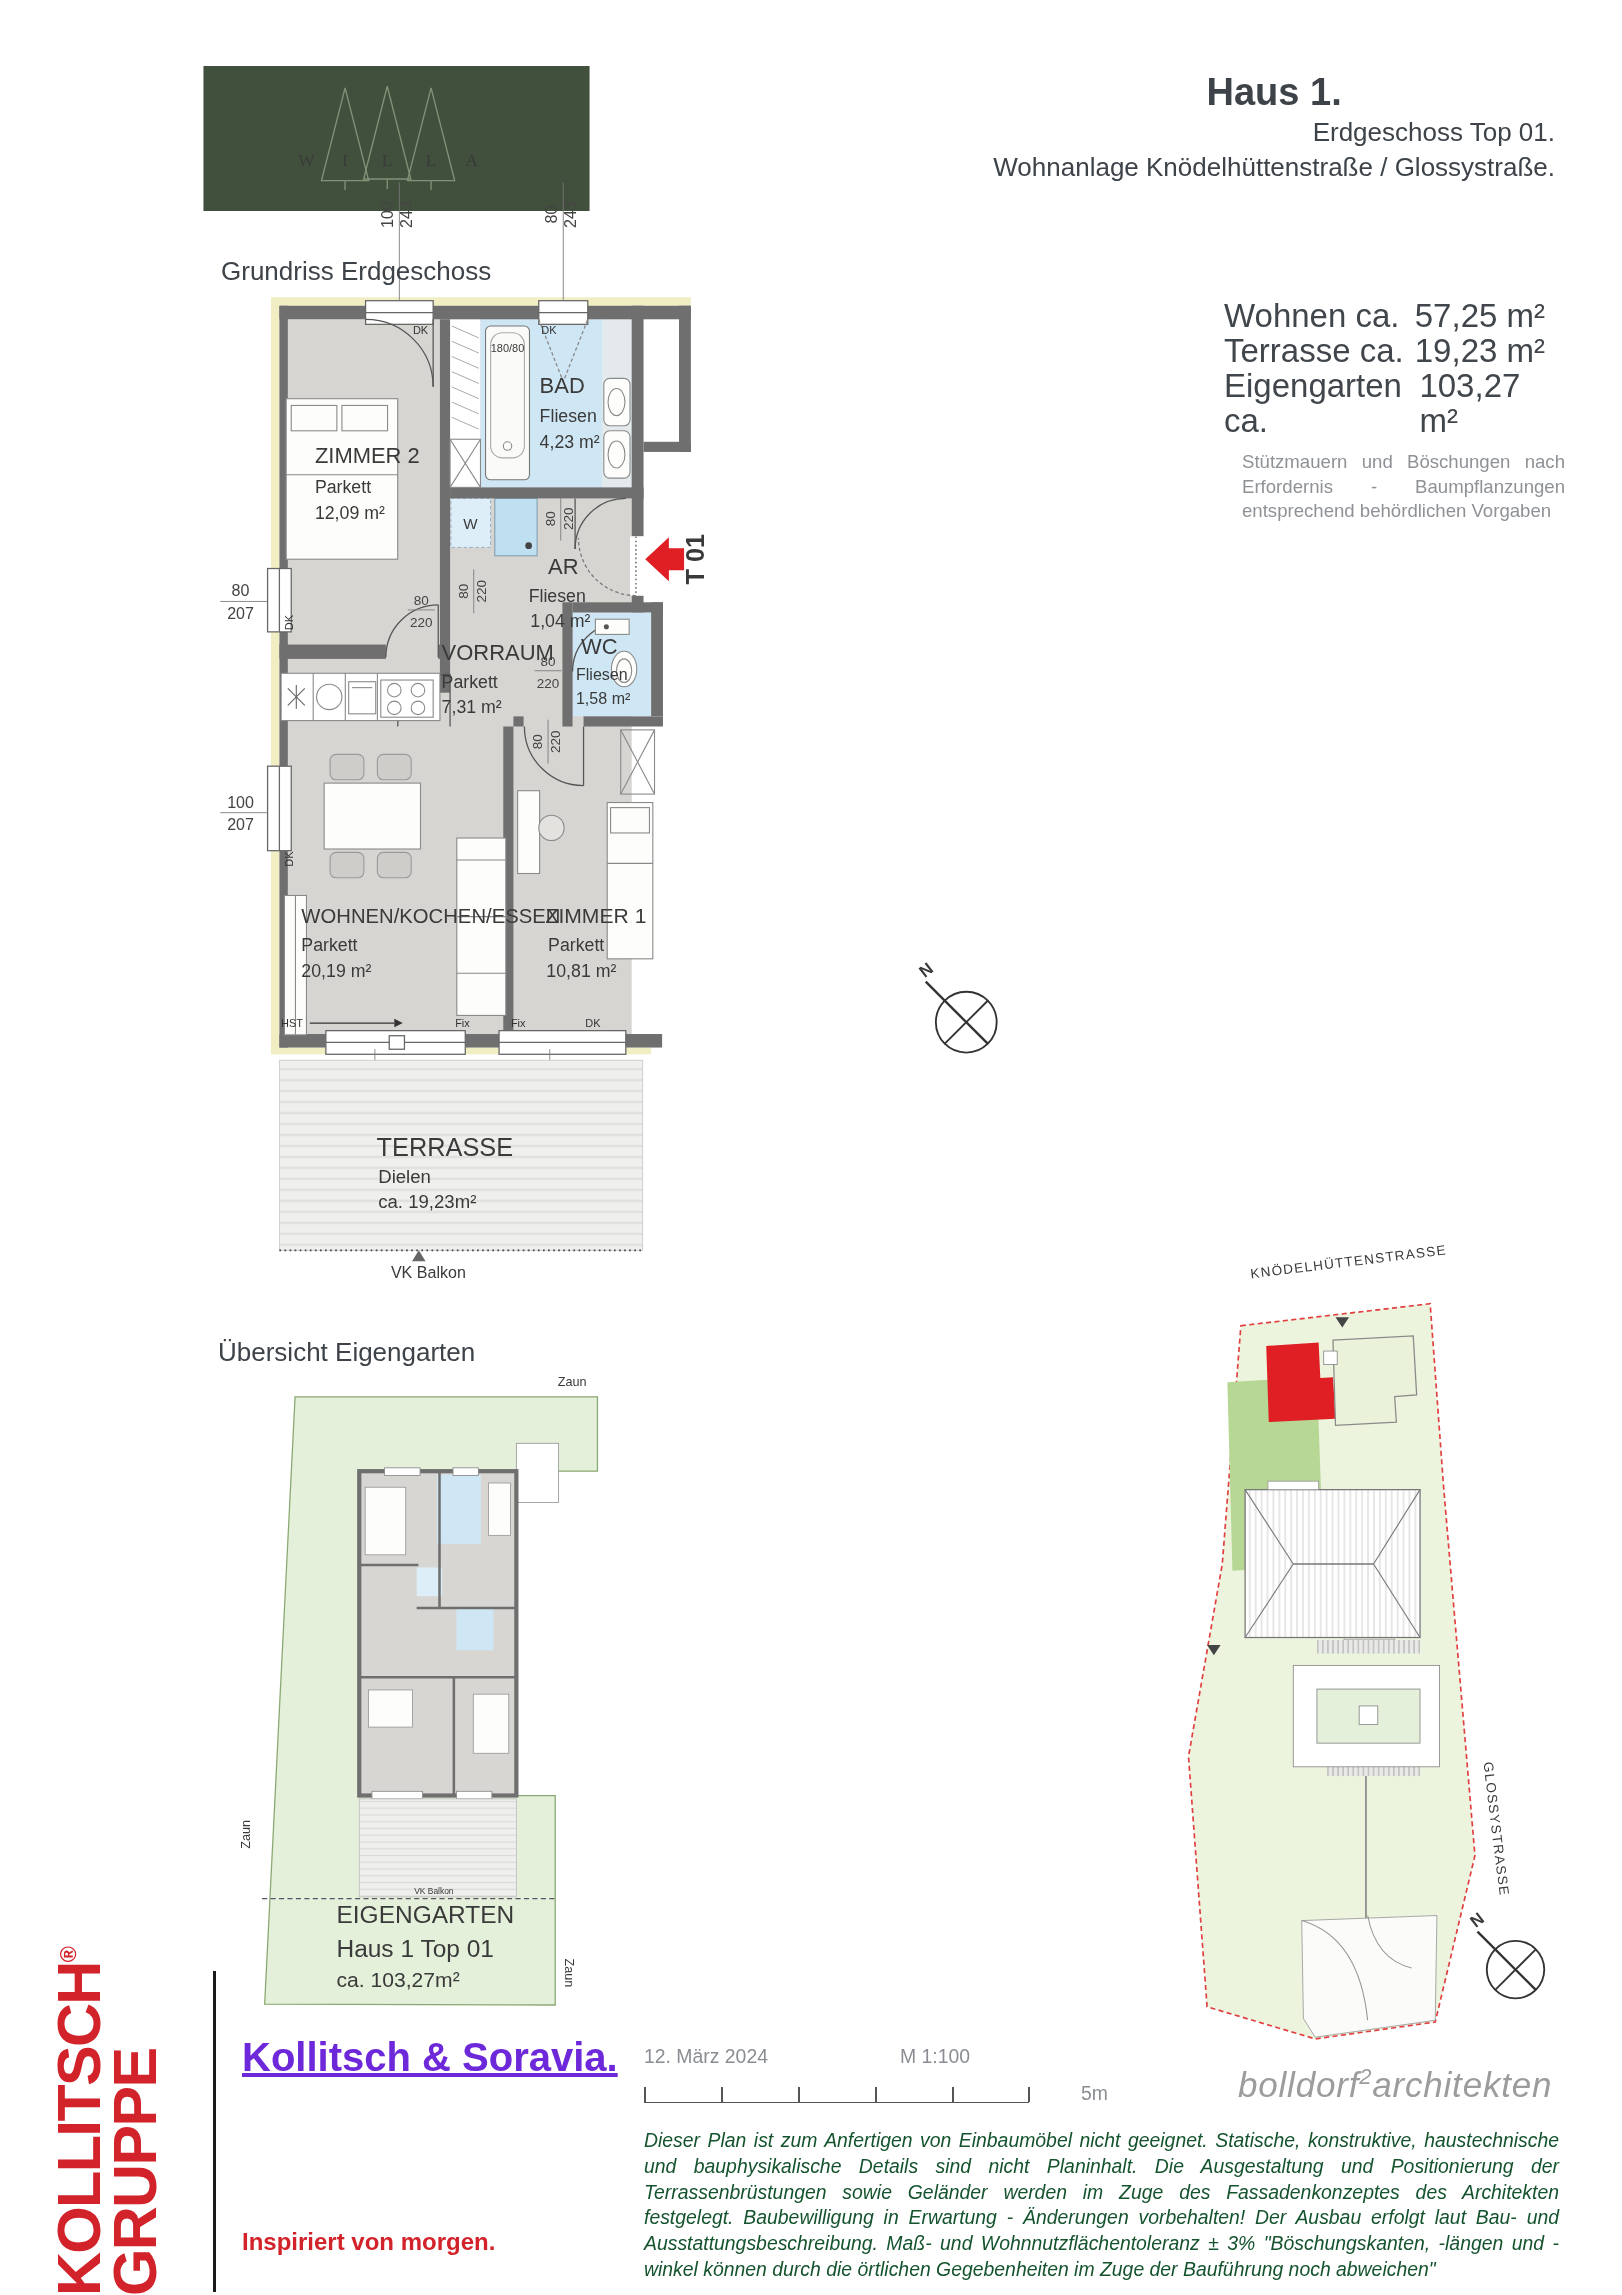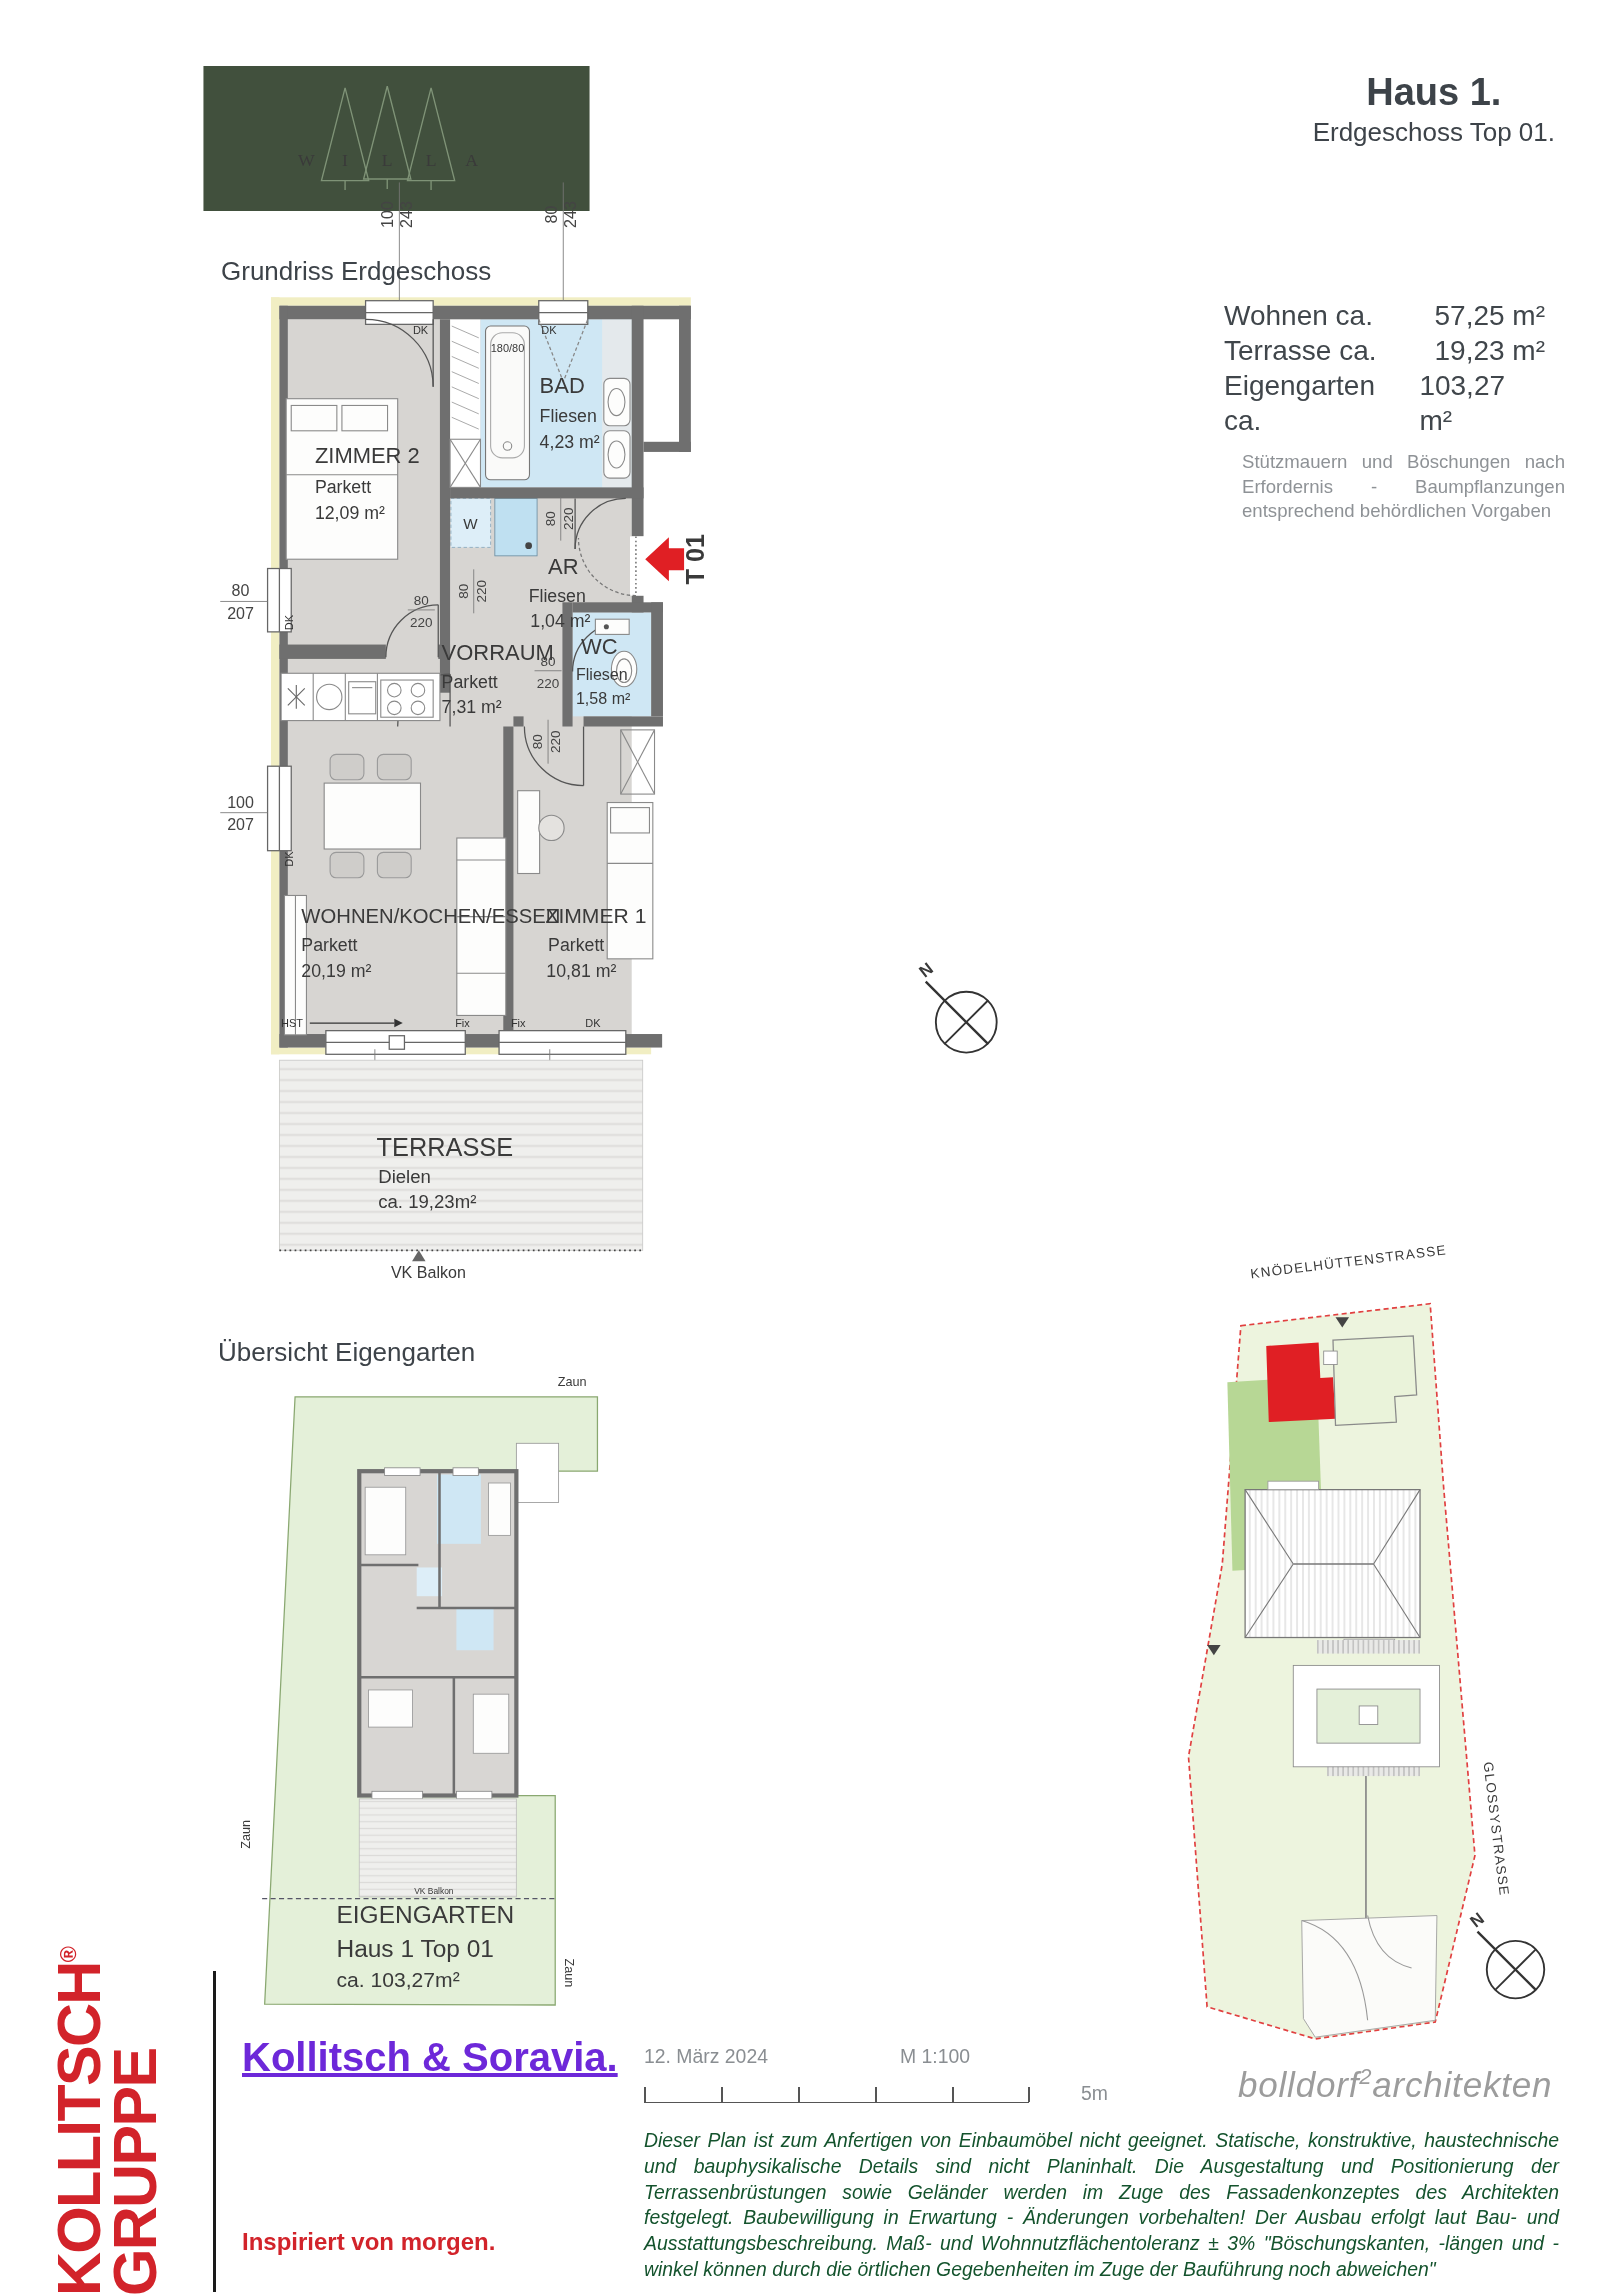--- a/index.html
+++ b/index.html
@@ -8,21 +8,21 @@
   .hdr-title{font-size:38px;font-weight:700;line-height:1.15;text-align:center;}
   .hdr-sub{font-size:26px;font-weight:400;line-height:1.35;}
   .sec-title{font-size:26px;font-weight:400;color:#3d4349;z-index:3;}
   svg{position:absolute;overflow:visible;font-family:"Liberation Sans",sans-serif;}
   svg text{fill:#3a3a3a;}
   .roomname{font-size:26px;}
   .roomsub{font-size:21px;}
   .dimtxt{font-size:19px;fill:#444;}
   .doordim{font-size:16px;fill:#444;}
   .mark{font-size:13px;fill:#333;}
-  .areas-row{display:flex;justify-content:space-between;font-size:28px;line-height:35px;color:#40464b;}
+  .areas-row{display:flex;justify-content:space-between;font-size:33px;line-height:35px;color:#40464b;}
   .note{font-size:18.6px;line-height:1.32;color:#8e9296;text-align:justify;}
   .kol-rot{transform:rotate(-90deg) translateX(-331px);transform-origin:0 0;width:331px;height:159px;
            color:#d2232a;font-weight:800;font-size:61px;line-height:.92;letter-spacing:-1.7px;white-space:nowrap;}
   .kol-rot sup{font-size:22px;vertical-align:24px;}
   .brand{color:#6d28d9;font-weight:700;font-size:40px;text-decoration:underline;}
   .slogan{color:#d2232a;font-weight:700;font-size:24px;}
   .meta{font-size:19.4px;color:#8a8e92;}
   .architect{font-size:35px;font-style:italic;color:#9c9c9c;letter-spacing:0.8px;}
   .architect sup{font-size:22px;}
   .disclaimer{font-size:19.4px;line-height:1.33;color:#14532d;text-align:justify;width:915px;font-style:italic;}
@@ -47,20 +47,21 @@
     <text x="168" y="119">I</text>
     <text x="218" y="119">L</text>
     <text x="270" y="119">L</text>
     <text x="318" y="119">A</text>
   </g>
 </svg>
 
 <div class="abs" style="right:68px;top:71px;text-align:right;">
   <div class="hdr-title">Haus 1.</div>
   <div class="hdr-sub">Erdgeschoss Top 01.</div>
+  <div class="hdr-sub">Wohnanlage Knödelhüttenstraße / Glossystraße.</div>
 </div>
 
 <div class="abs sec-title" style="left:221px;top:256px;">Grundriss Erdgeschoss</div>
 
 <svg style="left:203px;top:152px;" width="778" height="1149" viewBox="0 0 920 1360">
   <defs>
     <pattern id="terr" width="8" height="13" patternUnits="userSpaceOnUse">
       <rect width="8" height="13" fill="#efefed"></rect>
         <line x1="0" y1="6.5" x2="8" y2="6.5" stroke="#dbdad8" stroke-width="2"></line>
     </pattern>

